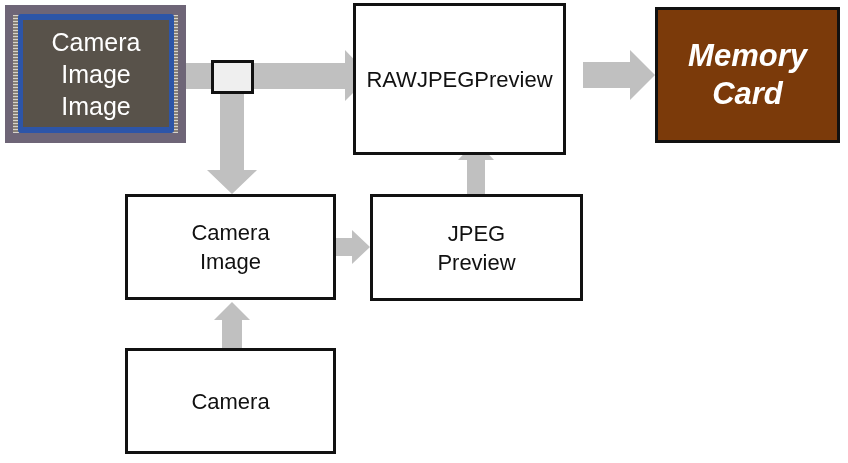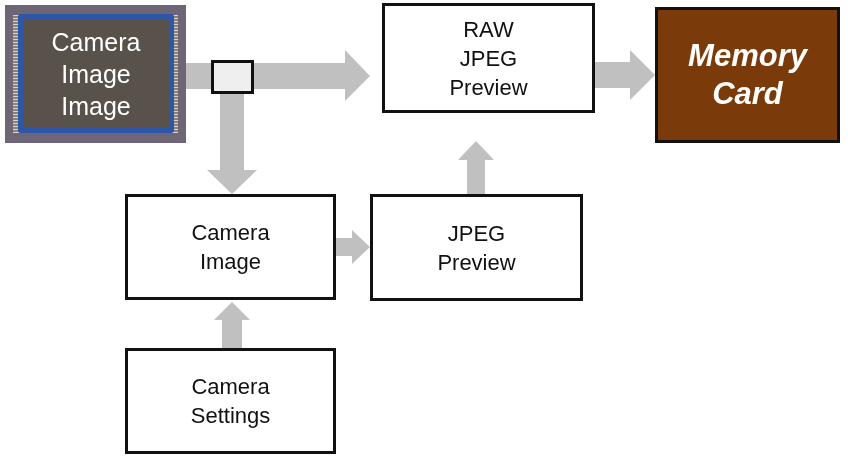--- a/index.html
+++ b/index.html
@@ -51,21 +51,21 @@
     <div class="die">
       <span>Camera</span>
       <span>Image</span>
       <span>Image</span>
     </div>
   </div>
 </div>
 
 <div class="junction"></div>
 
-<div class="box" style="left:382px; top:3px; width:213px; height:110px; flex-direction:column;">
+<div class="box" style="left:353px; top:3px; width:213px; height:152px; flex-direction:row;">
   <span>RAW</span>
   <span>JPEG</span>
   <span>Preview</span>
 </div>
 
 <div class="box memory" style="left:655px; top:7px; width:185px; height:136px; flex-direction:column;">
   <span>Memory</span>
   <span>Card</span>
 </div>
 
@@ -74,14 +74,13 @@
   <span>Image</span>
 </div>
 
 <div class="box" style="left:370px; top:194px; width:213px; height:107px; flex-direction:column;">
   <span>JPEG</span>
   <span>Preview</span>
 </div>
 
 <div class="box" style="left:125px; top:348px; width:211px; height:106px; flex-direction:column;">
   <span>Camera</span>
-  <span>Settings</span>
 </div>
 
 </body></html>

